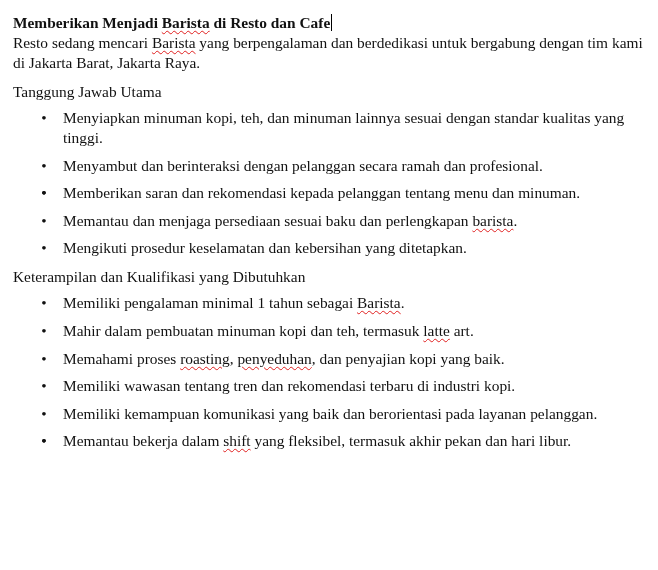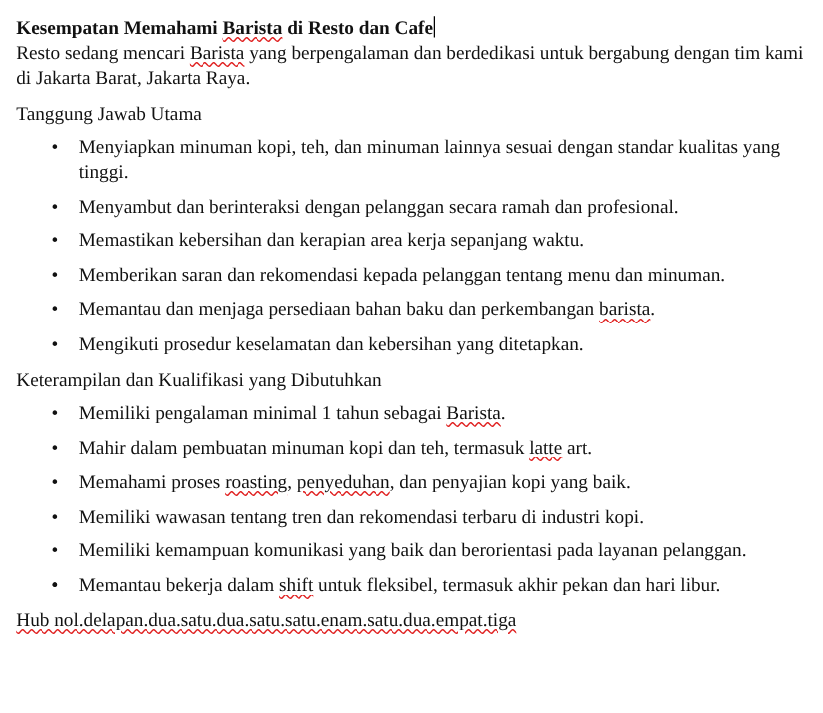--- a/index.html
+++ b/index.html
@@ -27,43 +27,40 @@
     display: inline-block; width: 1px; height: 17px; background: #000;
     vertical-align: -3px; margin-left: 1px;
   }
   .contact { line-height: 20px; margin-top: 2px; }
 </style>
 </head>
 <body>
 
 <div class="doc">
   <p class="title">
-    <span>Kesempatan Memahami </span><span class="sp">Barista</span><span> di Resto dan Cafe</span><span class="cursor"></span>
+    <span>Memberikan Menjadi </span><span class="sp">Barista</span><span> di Resto dan Cafe</span><span class="cursor"></span>
   </p>
   <p class="para">
     <span>Resto sedang mencari </span><span class="sp">Barista</span><span> yang berpengalaman dan berdedikasi untuk bergabung dengan tim kami di Jakarta Barat, Jakarta Raya.</span>
   </p>
 
   <p class="heading">Tanggung Jawab Utama</p>
   <ul class="list">
     <li><span class="bullet">•</span><span>Menyiapkan minuman kopi, teh, dan minuman lainnya sesuai dengan standar kualitas yang tinggi.</span></li>
     <li><span class="bullet">•</span><span>Menyambut dan berinteraksi dengan pelanggan secara ramah dan profesional.</span></li>
-    <li><span class="bullet">•</span><span>Memastikan kebersihan dan kerapian area kerja sepanjang waktu.</span></li>
+    <li><span class="bullet">•</span></li>
     <li><span class="bullet">•</span><span>Memberikan saran dan rekomendasi kepada pelanggan tentang menu dan minuman.</span></li>
-    <li><span class="bullet">•</span><span>Memantau dan menjaga persediaan bahan baku dan perkembangan </span><span class="sp">barista</span><span>.</span></li>
+    <li><span class="bullet">•</span><span>Memantau dan menjaga persediaan sesuai baku dan perlengkapan </span><span class="sp">barista</span><span>.</span></li>
     <li><span class="bullet">•</span><span>Mengikuti prosedur keselamatan dan kebersihan yang ditetapkan.</span></li>
   </ul>
 
   <p class="heading">Keterampilan dan Kualifikasi yang Dibutuhkan</p>
   <ul class="list">
     <li><span class="bullet">•</span><span>Memiliki pengalaman minimal 1 tahun sebagai </span><span class="sp">Barista</span><span>.</span></li>
     <li><span class="bullet">•</span><span>Mahir dalam pembuatan minuman kopi dan teh, termasuk </span><span class="sp">latte</span><span> art.</span></li>
     <li><span class="bullet">•</span><span>Memahami proses </span><span class="sp">roasting</span><span>, </span><span class="sp">penyeduhan</span><span>, dan penyajian kopi yang baik.</span></li>
     <li><span class="bullet">•</span><span>Memiliki wawasan tentang tren dan rekomendasi terbaru di industri kopi.</span></li>
     <li><span class="bullet">•</span><span>Memiliki kemampuan komunikasi yang baik dan berorientasi pada layanan pelanggan.</span></li>
     <li><span class="bullet">•</span></li>
-    <li><span class="bullet">•</span><span>Memantau bekerja dalam </span><span class="sp">shift</span><span> untuk fleksibel, termasuk akhir pekan dan hari libur.</span></li>
+    <li><span class="bullet">•</span><span>Memantau bekerja dalam </span><span class="sp">shift</span><span> yang fleksibel, termasuk akhir pekan dan hari libur.</span></li>
   </ul>
 
-  <p class="para contact">
-    <span class="sp">Hub nol.delapan.dua.satu.dua.satu.satu.enam.satu.dua.empat.tiga</span>
-  </p>
 </div>
 
 </body></html>

